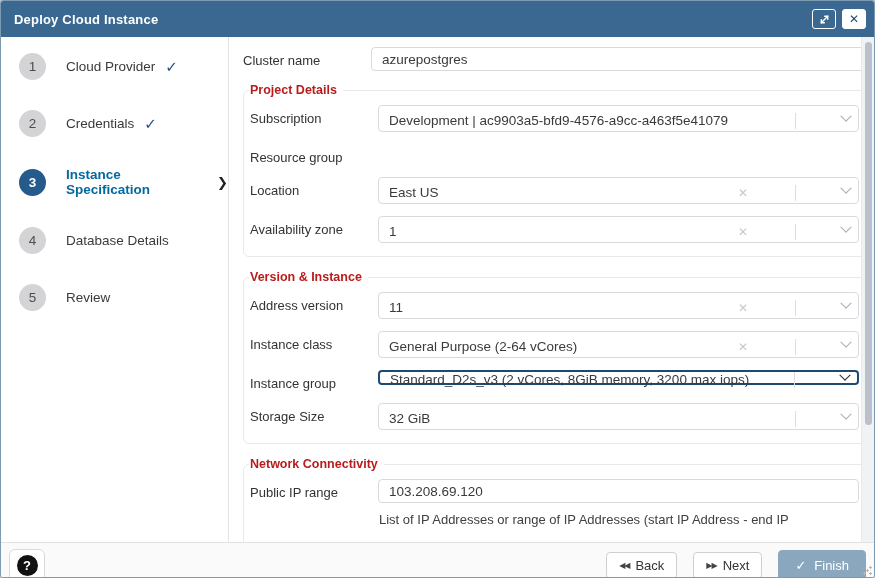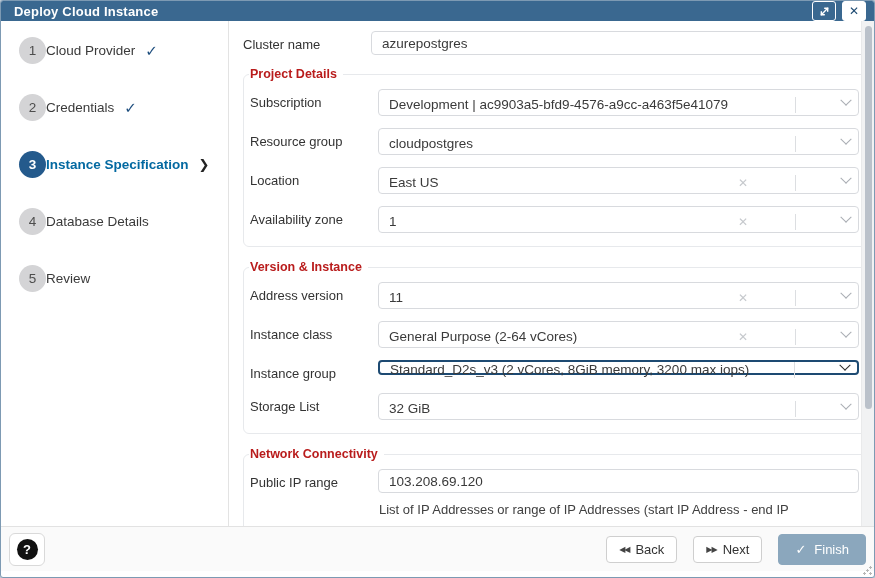--- a/index.html
+++ b/index.html
@@ -4,42 +4,42 @@
 <style>
   * { margin:0; padding:0; box-sizing:border-box; }
   html,body { background:#e8e8e8; font-family:"Liberation Sans","DejaVu Sans",sans-serif; }
   .dialog {
     width:875px; height:578px; background:#fff; position:relative;
     border:1px solid #7d9ab3; border-radius:3px; overflow:hidden;
     box-shadow:0 0 0 1px rgba(58,104,144,.25);
   }
   
   .titlebar {
-    height:20px; background:#3a6890; display:flex; align-items:center;
+    height:36px; background:#3a6890; display:flex; align-items:center;
     padding:0 8px 0 13px; color:#fff;
   }
   .titlebar .title { font-size:13px; font-weight:bold; flex:1; letter-spacing:.2px; }
   .tb-btn {
     width:24px; height:20px; border-radius:3px; margin-left:6px; cursor:pointer;
     display:flex; align-items:center; justify-content:center; font-family:inherit;
   }
   .tb-btn.max { background:transparent; border:1.5px solid #fff; }
   .tb-btn.close { background:#fff; border:1.5px solid #fff; color:#1d4a72; font-weight:bold; font-size:12px; line-height:1; }
   
   .body { display:flex; height:505px; position:relative; background:#fff; }
   .steps {
     width:228px; border-right:1px solid #e3e3e3; padding:16px 0 0 18px; flex:none;
   }
   .step { display:flex; align-items:center; margin-bottom:30px; cursor:pointer; }
   .circle {
     width:27px; height:27px; border-radius:50%; background:#d4d4d6; color:#4d4d4d;
     display:flex; align-items:center; justify-content:center; font-size:13.5px; flex:none;
   }
   .step.active .circle { background:#245a8c; color:#fff; font-weight:bold; }
-  .step-label { font-size:13.5px; color:#3a3a3a; }
+  .step-label { margin-left:20px; font-size:13.5px; color:#3a3a3a; }
   .step.active .step-label { font-weight:bold; color:#0369a1; }
   .check-ico { margin-left:10px; color:#1e4e7e; font-size:15px; font-weight:bold; }
   .chev-right { margin-left:10px; color:#222; font-size:13px; font-weight:bold; }
   
   .content { flex:1; padding:10px 6px 0 14px; overflow:hidden; }
   .field-row { display:flex; align-items:flex-start; margin-bottom:12px; }
   .f-label { width:128px; flex:none; font-size:13px; color:#333; padding-top:6px; }
   .field-col { flex:1; min-width:0; }
   .text-input {
     width:100%; height:24px; border:1px solid #d8dade; border-radius:4px;
@@ -176,27 +176,20 @@
               <div class="field-col">
                 <div class="select">
                   <span class="val">Development | ac9903a5-bfd9-4576-a9cc-a463f5e41079</span>
                   <span class="vdiv"></span>
                   <span class="chev"></span>
                 </div>
               </div>
             </div>
             <div class="field-row">
               <label class="f-label">Resource group</label>
-              <div class="field-col">
-                <div class="select">
-                  <span class="val">cloudpostgres</span>
-                  <span class="vdiv"></span>
-                  <span class="chev"></span>
-                </div>
-              </div>
             </div>
             <div class="field-row">
               <label class="f-label">Location</label>
               <div class="field-col">
                 <div class="select">
                   <span class="val">East US</span>
                   <span class="clear-x">✕</span>
                   <span class="vdiv"></span>
                   <span class="chev"></span>
                 </div>
@@ -242,21 +235,21 @@
               <label class="f-label">Instance group</label>
               <div class="field-col">
                 <div class="select focused">
                   <span class="val">Standard_D2s_v3 (2 vCores, 8GiB memory, 3200 max iops)</span>
                   <span class="vdiv"></span>
                   <span class="chev"></span>
                 </div>
               </div>
             </div>
             <div class="field-row">
-              <label class="f-label">Storage List</label>
+              <label class="f-label">Storage Size</label>
               <div class="field-col">
                 <div class="select">
                   <span class="val">32 GiB</span>
                   <span class="vdiv"></span>
                   <span class="chev"></span>
                 </div>
               </div>
             </div>
           </fieldset>
           <fieldset class="clipped">

